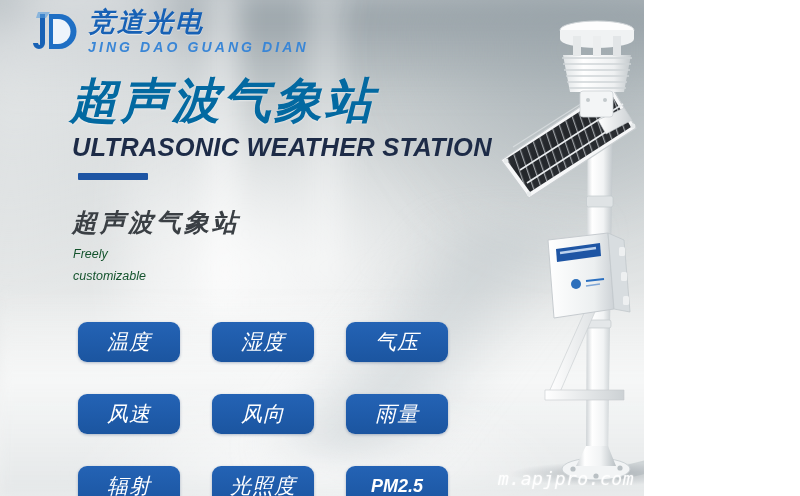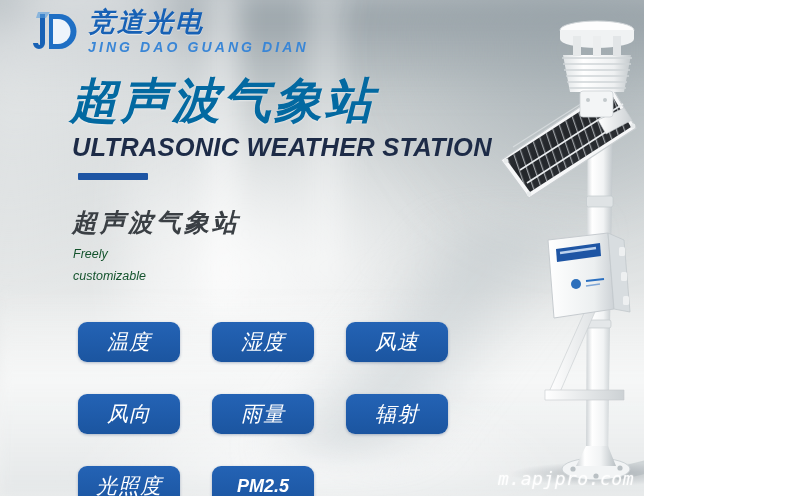--- a/index.html
+++ b/index.html
@@ -291,20 +291,21 @@
   <div class="rule"></div>
   <div class="sub-cn">超声波气象站</div>
   <div class="sub-en">
     <div>Freely</div>
     <div>customizable</div>
   </div>
 
   <div class="tags">
     <div class="tag">温度</div>
     <div class="tag">湿度</div>
+    <div class="tag">气压</div>
     <div class="tag">风速</div>
     <div class="tag">风向</div>
     <div class="tag">雨量</div>
     <div class="tag">辐射</div>
     <div class="tag">光照度</div>
     <div class="tag lat">PM2.5</div>
   </div>
 
   <div class="watermark">m.apjpro.com</div>
 

